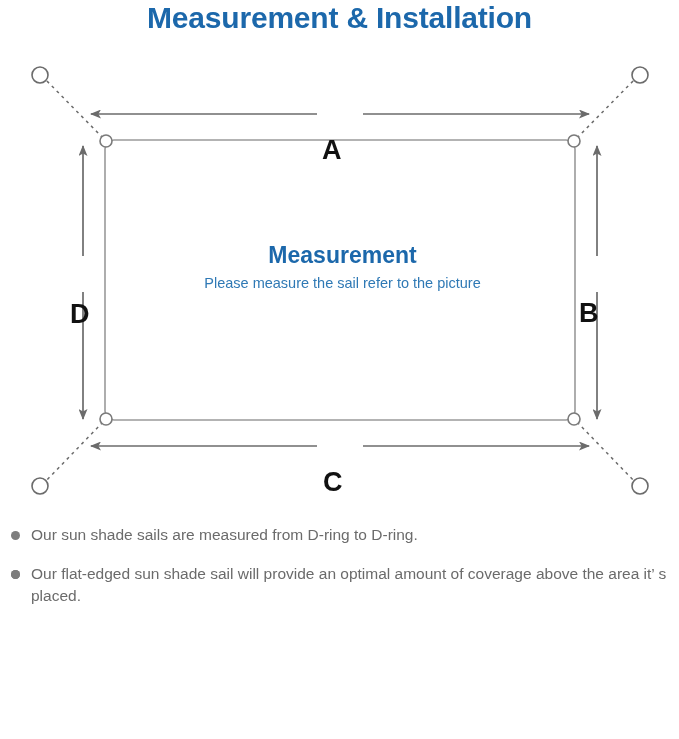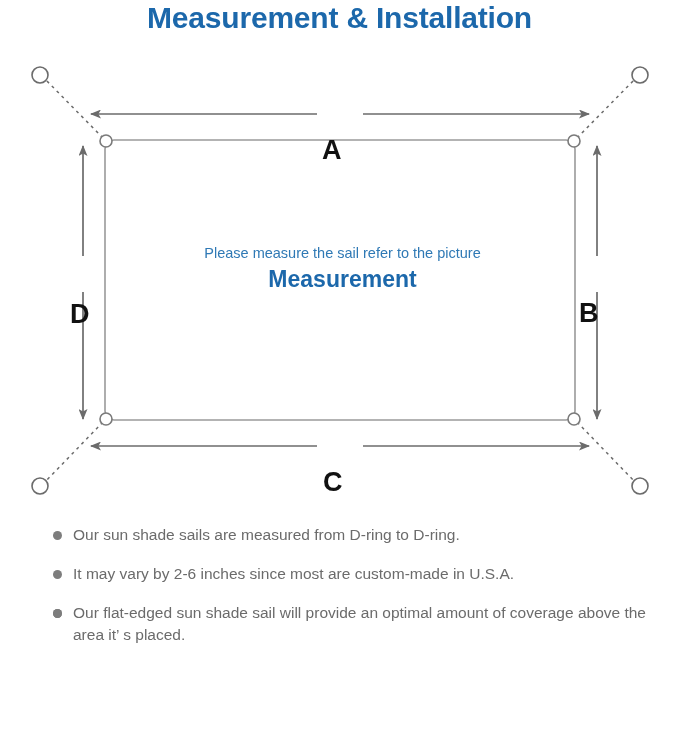--- a/index.html
+++ b/index.html
@@ -86,21 +86,20 @@
   }
   .note-item {
     position: relative;
     padding-left: 31px;
     margin-bottom: 17px;
     font-size: 15.5px;
     color: #6b6b6b;
     line-height: 22px;
     font-family: "Liberation Sans", sans-serif;
     padding-right: 4px;
-    margin-left: 42px;
   }
   .note-item .bullet {
     position: absolute;
     left: 11px;
     top: 7px;
     width: 9px;
     height: 9px;
     border-radius: 50%;
     background: #7d7d7d;
   }
@@ -157,41 +156,37 @@
 
       <line x1="83" y1="212" x2="83" y2="102" marker-end="url(#arrow-end)"></line>
       <line x1="83" y1="248" x2="83" y2="375" marker-end="url(#arrow-end)"></line>
 
       <line x1="597" y1="212" x2="597" y2="102" marker-end="url(#arrow-end)"></line>
       <line x1="597" y1="248" x2="597" y2="375" marker-end="url(#arrow-end)"></line>
     </g>
   </svg>
 
   <div id="sail-label-group">
+    <div id="sail-title">Measurement</div>
     <div id="sail-subtitle">Please measure the sail refer to the picture</div>
-    <div id="sail-title">Measurement</div>
   </div>
 
   <div class="dim-letter" id="dim-a">A</div>
   <div class="dim-letter" id="dim-b">B</div>
   <div class="dim-letter" id="dim-c">C</div>
   <div class="dim-letter" id="dim-d">D</div>
 </div>
 
 <div id="notes">
 
   <div class="note-item">
     <span class="bullet"></span>
     <span>Our sun shade sails are measured from D-ring to D-ring.</span>
   </div>
 
-  <div class="note-item">
-    <span class="bullet"></span>
-    <span>It may vary by 2-6 inches since most are custom-made in U.S.A.</span>
-  </div>
 
   <div class="note-item">
     <span class="bullet"></span>
   </div>
 
 
   <div class="note-item">
     <span class="bullet"></span>
     <span>Our flat-edged sun shade sail will provide an optimal amount of coverage above the area it’ s placed.</span>
   </div>

